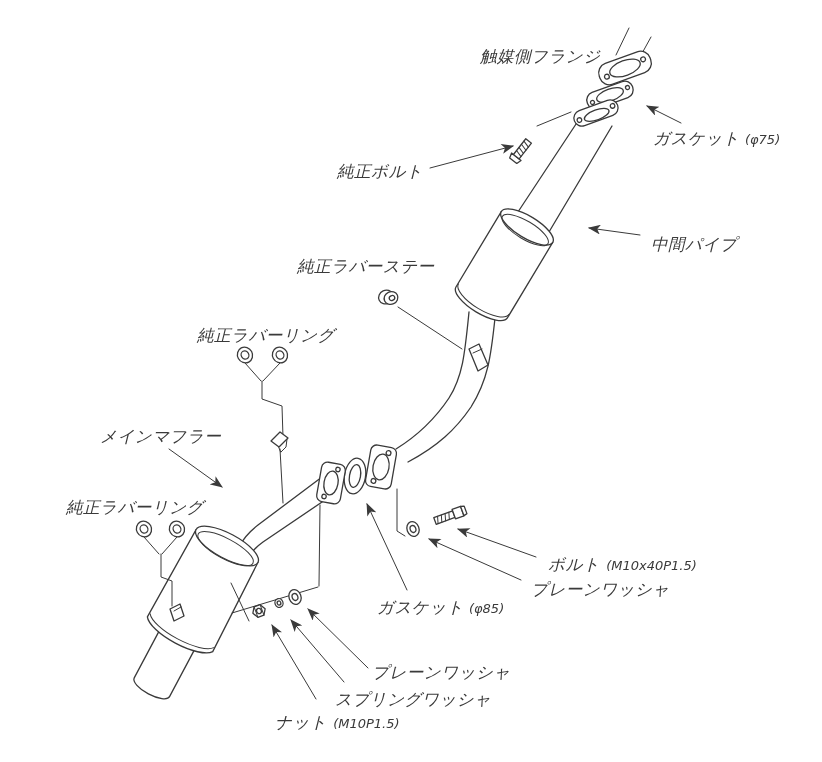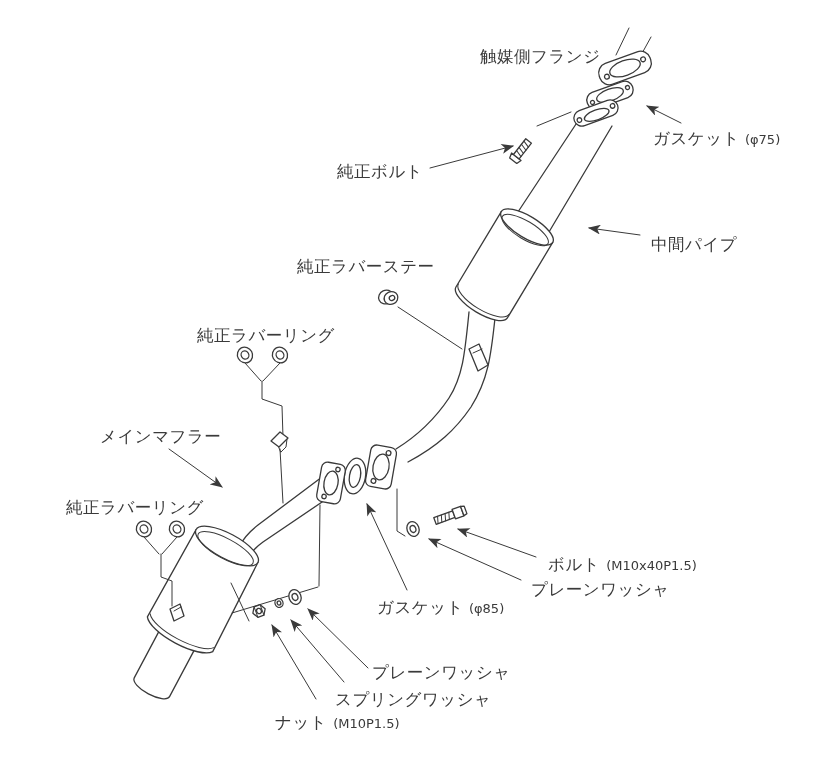--- a/index.html
+++ b/index.html
@@ -1,16 +1,16 @@
 <!DOCTYPE html>
 <html><head>
 <meta charset="utf-8">
 <style>
   html,body { margin:0; padding:0; background:#ffffff; }
-  .stage { position:relative; width:822px; height:762px; background:#ffffff; overflow:hidden; }
+  .stage { position:relative; width:822px; height:762px; background:#ffffff; overflow:hidden;font-style:italic; }
   svg { display:block; }
   .ln   { stroke:#3a3a3a; stroke-width:1.3; fill:none; stroke-linecap:round; stroke-linejoin:round; }
   .thin { stroke:#3a3a3a; stroke-width:1;   fill:none; stroke-linecap:round; }
   .fw   { fill:#ffffff; }
   .lbl  { font-family:"DejaVu Sans", sans-serif; font-size:16.5px; letter-spacing:0.5px; fill:#3a3a3a; }
   .spec { font-size:13px; letter-spacing:0px; }
 </style>
 </head>
 <body>
 

